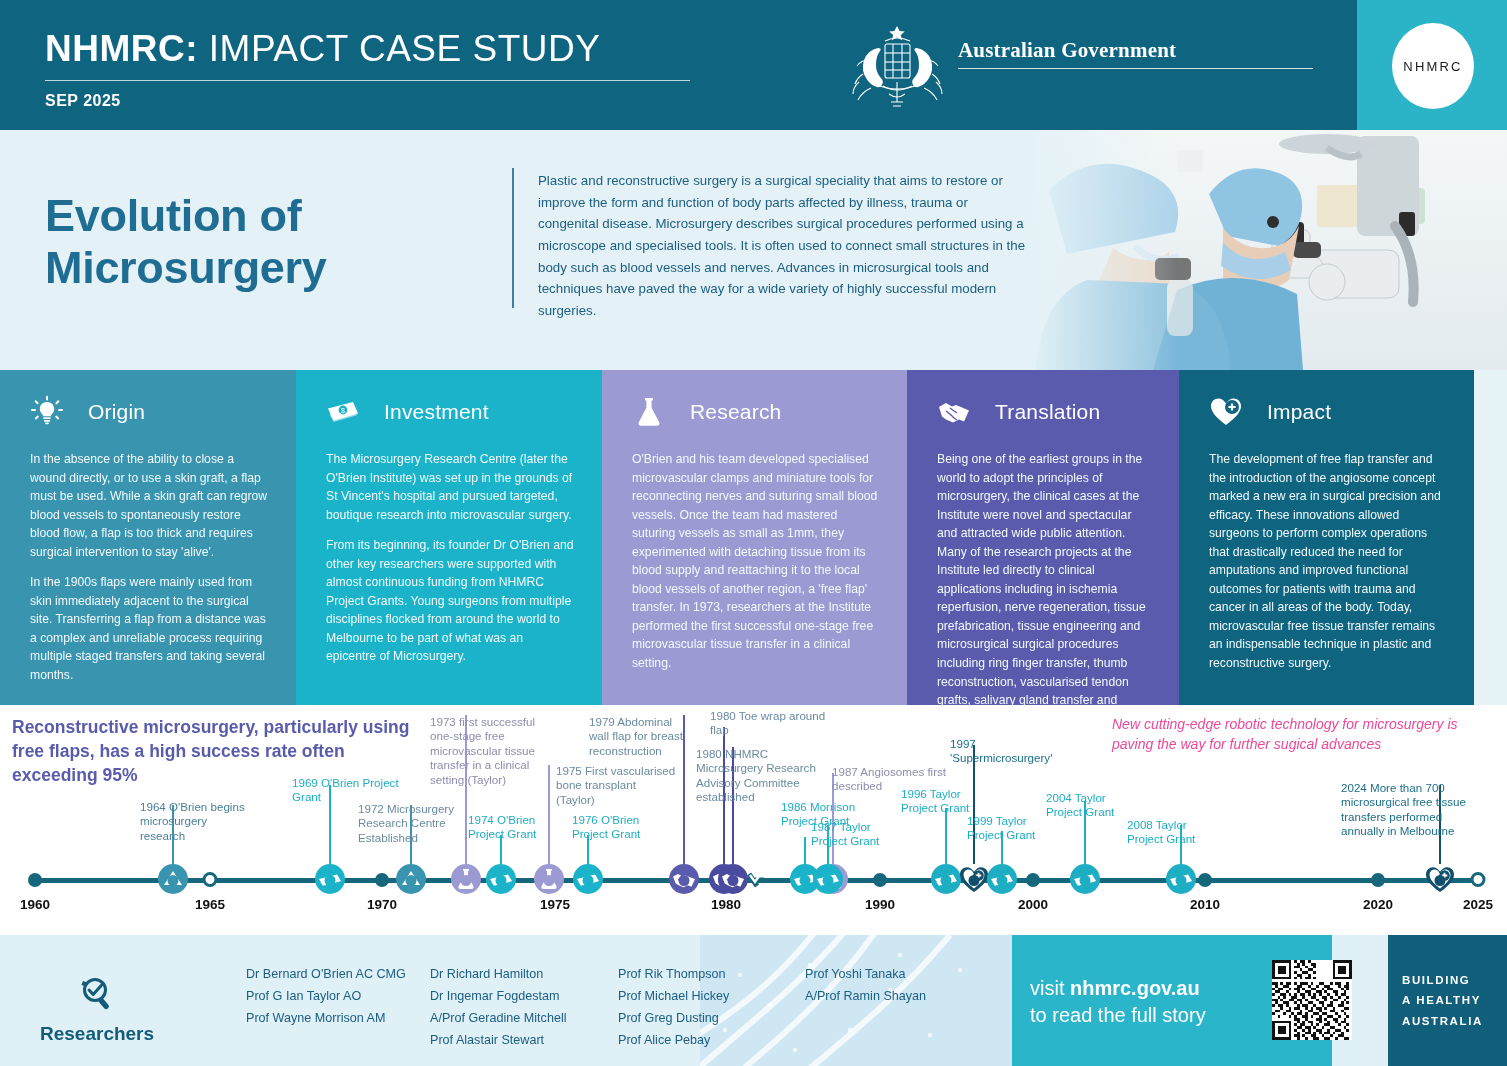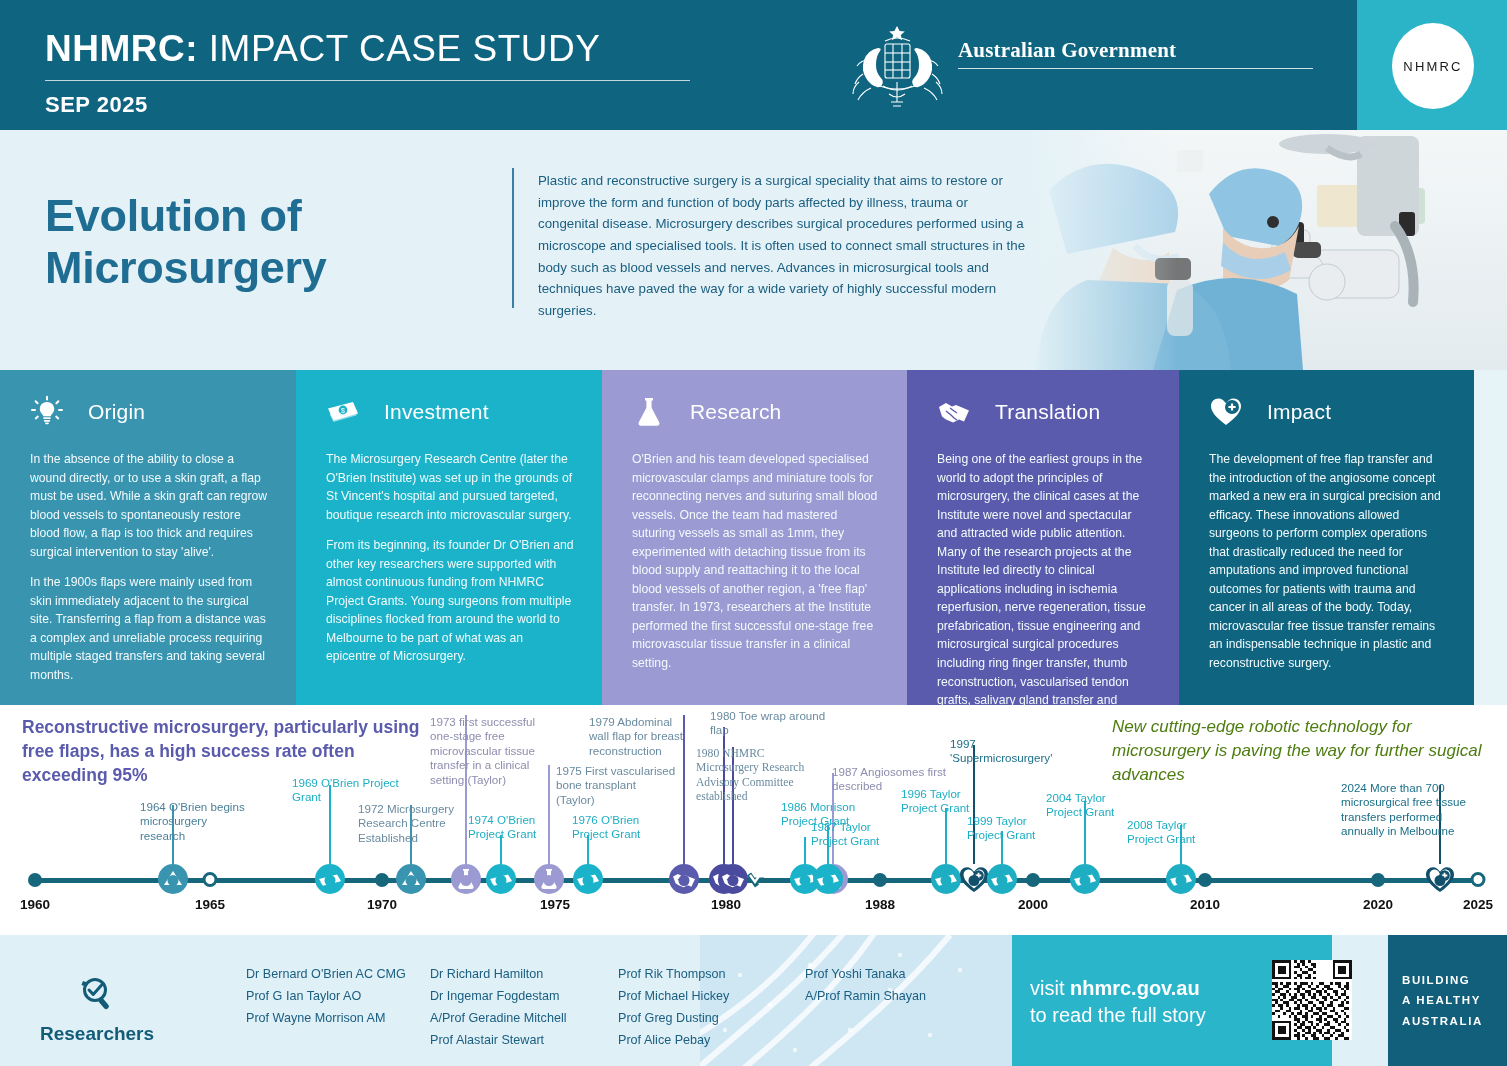--- a/index.html
+++ b/index.html
@@ -26,21 +26,21 @@
     color:#ffffff; font-size:37px; letter-spacing:0.5px;
     font-weight:400; white-space:nowrap;
   }
   .hdr-title b { font-weight:800; }
   .hdr-rule {
     position:absolute; left:45px; top:80px; width:645px; height:1px;
     background:rgba(255,255,255,.75);
   }
   .hdr-date {
     position:absolute; left:45px; top:92px;
-    color:#ffffff; font-size:22px; font-weight:700; letter-spacing:0.5px;
+    color:#ffffff; font-size:16px; font-weight:700; letter-spacing:0.5px;
   }
   .crest {
     position:absolute; left:845px; top:22px; width:105px; height:88px;
   }
   .gov-block { position:absolute; left:958px; top:38px; color:#fff; }
   .gov-line1 { font-family:"Liberation Serif", serif; font-size:21px; font-weight:700; letter-spacing:.2px;}
   .gov-rule { width:355px; height:1px; background:rgba(255,255,255,.8); margin:5px 0 5px; }
   .gov-line2 { font-family:"Liberation Serif", serif; font-size:19px; font-weight:700; letter-spacing:.2px;}
   .nhmrc-badge {
     position:absolute; left:1392px; top:23px; width:82px; height:86px;
@@ -91,25 +91,25 @@
   .p-body { color:#f2fbfd; font-size:12.2px; line-height:1.52; }
   .p-body p + p { margin-top:12px; }
 
   
   .timeline {
     position:absolute; top:705px; left:0; width:1507px; height:230px;
     background:#ffffff;
   }
   .tl-headline {
     position:absolute; left:12px; top:10px; width:400px;
-    color:#5a5bad; font-size:17.5px; font-weight:700; line-height:1.38;margin-left:10px;
+    color:#5a5bad; font-size:17.5px; font-weight:700; line-height:1.38;
   }
   .tl-note {
     position:absolute; left:1112px; top:10px; width:380px;
-    color:#4d7c0f; font-size:17px; font-style:italic; line-height:1.42;
+    color:#ec4899; font-size:14px; font-style:italic; line-height:1.42;
   }
   .tl-axis {
     position:absolute; left:30px; top:173px; width:1452px; height:5px;
     background:#16667c;
   }
   .tl-break {
     position:absolute; top:166px; left:746px; width:18px; height:20px;
   }
   .tl-yeartick {
     position:absolute; width:14px; height:14px; border-radius:50%;
@@ -387,21 +387,21 @@
         <div class="tl-yearlabel" style="left: 35px;">1960</div>
         <div class="tl-yeartick hollow" style="left: 210px;"></div>
         <div class="tl-yearlabel" style="left: 210px;">1965</div>
         <div class="tl-yeartick" style="left: 382px;"></div>
         <div class="tl-yearlabel" style="left: 382px;">1970</div>
         <div class="tl-yeartick" style="left: 555px;"></div>
         <div class="tl-yearlabel" style="left: 555px;">1975</div>
         <div class="tl-yeartick" style="left: 726px;"></div>
         <div class="tl-yearlabel" style="left: 726px;">1980</div>
         <div class="tl-yeartick" style="left: 880px;"></div>
-        <div class="tl-yearlabel" style="left: 880px;">1988</div>
+        <div class="tl-yearlabel" style="left: 880px;">1990</div>
         <div class="tl-yeartick" style="left: 1033px;"></div>
         <div class="tl-yearlabel" style="left: 1033px; text-align: center;">2000</div>
         <div class="tl-yeartick" style="left: 1205px;"></div>
         <div class="tl-yearlabel" style="left: 1205px;">2010</div>
         <div class="tl-yeartick" style="left: 1378px;"></div>
         <div class="tl-yearlabel" style="left: 1378px;">2020</div>
         <div class="tl-yeartick hollow" style="left: 1478px;"></div>
         <div class="tl-yearlabel" style="left: 1478px;">2025</div>
       </div>
     <div id="events">
@@ -518,21 +518,21 @@
         <div class="tl-stem" style="left: 733px; top: 42px; height: 117px; background: rgb(74, 75, 158);"></div>
         <div class="tl-marker" style="left: 733px; top: 159px;">
           <svg viewBox="0 0 30 30" width="30" height="30">
             <circle cx="15" cy="15" r="15" fill="#4a4b9e"></circle>
             <path d="M4 12.5 L9 10 l4.2 2.2 3-1 4.2 1.7 5.6 2.2 -3.6 7.6 -3.6-1.4 -4.2 2 -5-2 -3-2z" fill="#fff"></path>
             <path d="M9 15.2 l3.6 3 2.2 2.1 2.1 1.4" stroke="#4a4b9e" stroke-width="1.1" fill="none"></path>
             <path d="M12 13 l3 2.2 2.2 1.5" stroke="#4a4b9e" stroke-width="1.1" fill="none"></path>
           </svg>
         </div>
         <div class="tl-dot" style="left: 733px; background: rgb(74, 75, 158);"></div>
-        <div class="tl-label" style="left: 696px; top: 42px; color: rgb(106, 139, 160); font-family: Liberation Serif, serif;">1980 NHMRC
+        <div class="tl-label" style="left: 696px; top: 42px; color: rgb(106, 139, 160);">1980 NHMRC
 Microsurgery Research
 Advisory Committee
 established</div>
         <div class="tl-stem" style="left: 805px; top: 132px; height: 27px; background: rgb(27, 179, 201);"></div>
         <div class="tl-marker" style="left: 805px; top: 159px;">
           <svg viewBox="0 0 30 30" width="30" height="30">
             <circle cx="15" cy="15" r="15" fill="#1bb3c9"></circle>
             <path d="M4 15 L22 10.5 L26 17 L8 21.5z" fill="#fff"></path>
             <path d="M5 18 L23 13.5 L25.4 17.6 L8 21.8z" fill="#fff" opacity=".6"></path>
             <circle cx="15" cy="15.6" r="3.2" fill="#1bb3c9"></circle>

